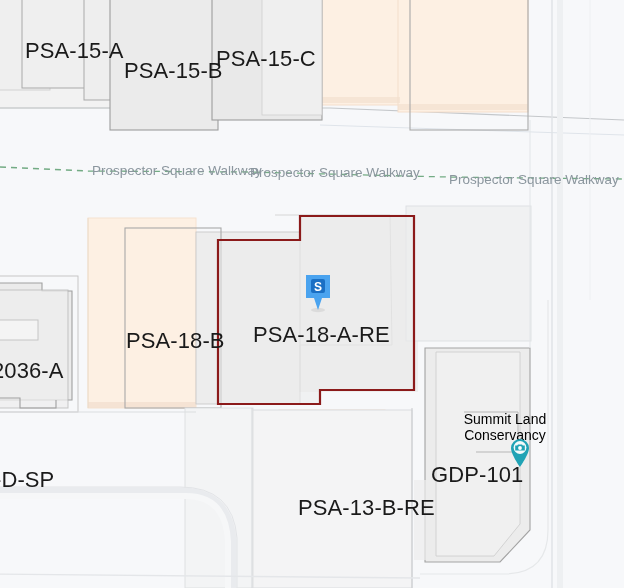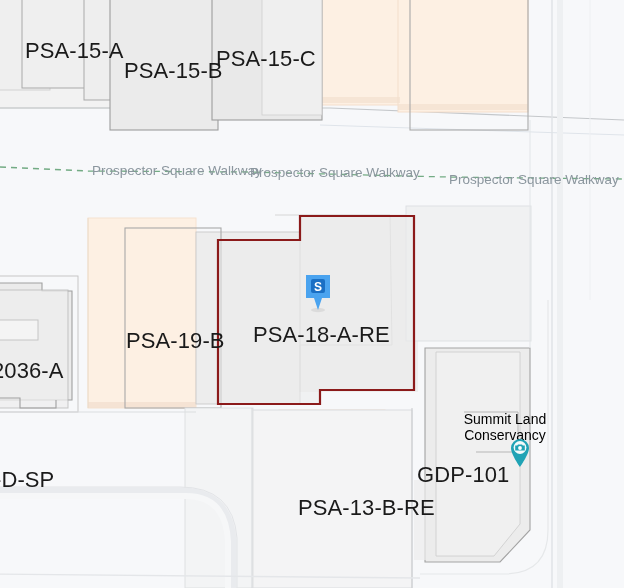--- a/index.html
+++ b/index.html
@@ -171,29 +171,29 @@
   </svg>
 
   <div class="parcel-label" style="left:25px; top:38px;">PSA-15-A</div>
 
   <div class="parcel-label" style="left:124px; top:58px;">PSA-15-B</div>
 
   <div class="parcel-label" style="left:216px; top:46px;">PSA-15-C</div>
 
   <div class="parcel-label" style="left:-8px; top:358px;">2036-A</div>
 
-  <div class="parcel-label" style="left:126px; top:328px;">PSA-19-B</div>
+  <div class="parcel-label" style="left:126px; top:328px;">PSA-18-B</div>
 
   <div class="parcel-label" style="left:253px; top:322px;">PSA-18-A-RE</div>
 
   <div class="parcel-label" style="left:-6px; top:467px;">-D-SP</div>
 
   <div class="parcel-label" style="left:298px; top:495px;">PSA-13-B-RE</div>
 
-  <div class="parcel-label" style="left:417px; top:462px;">GDP-101</div>
+  <div class="parcel-label" style="left:431px; top:462px;">GDP-101</div>
 
   <div class="road-label" style="left:92px; top:163px;">Prospector Square Walkway</div>
 
   <div class="road-label" style="left:250px; top:165px;">Prospector Square Walkway</div>
 
   <div class="road-label" style="left:449px; top:172px;">Prospector Square Walkway</div>
 
   <div class="poi-label" style="left:459px; top:411px; width:92px;">
     <div>Summit Land</div>
     <div>Conservancy</div>

